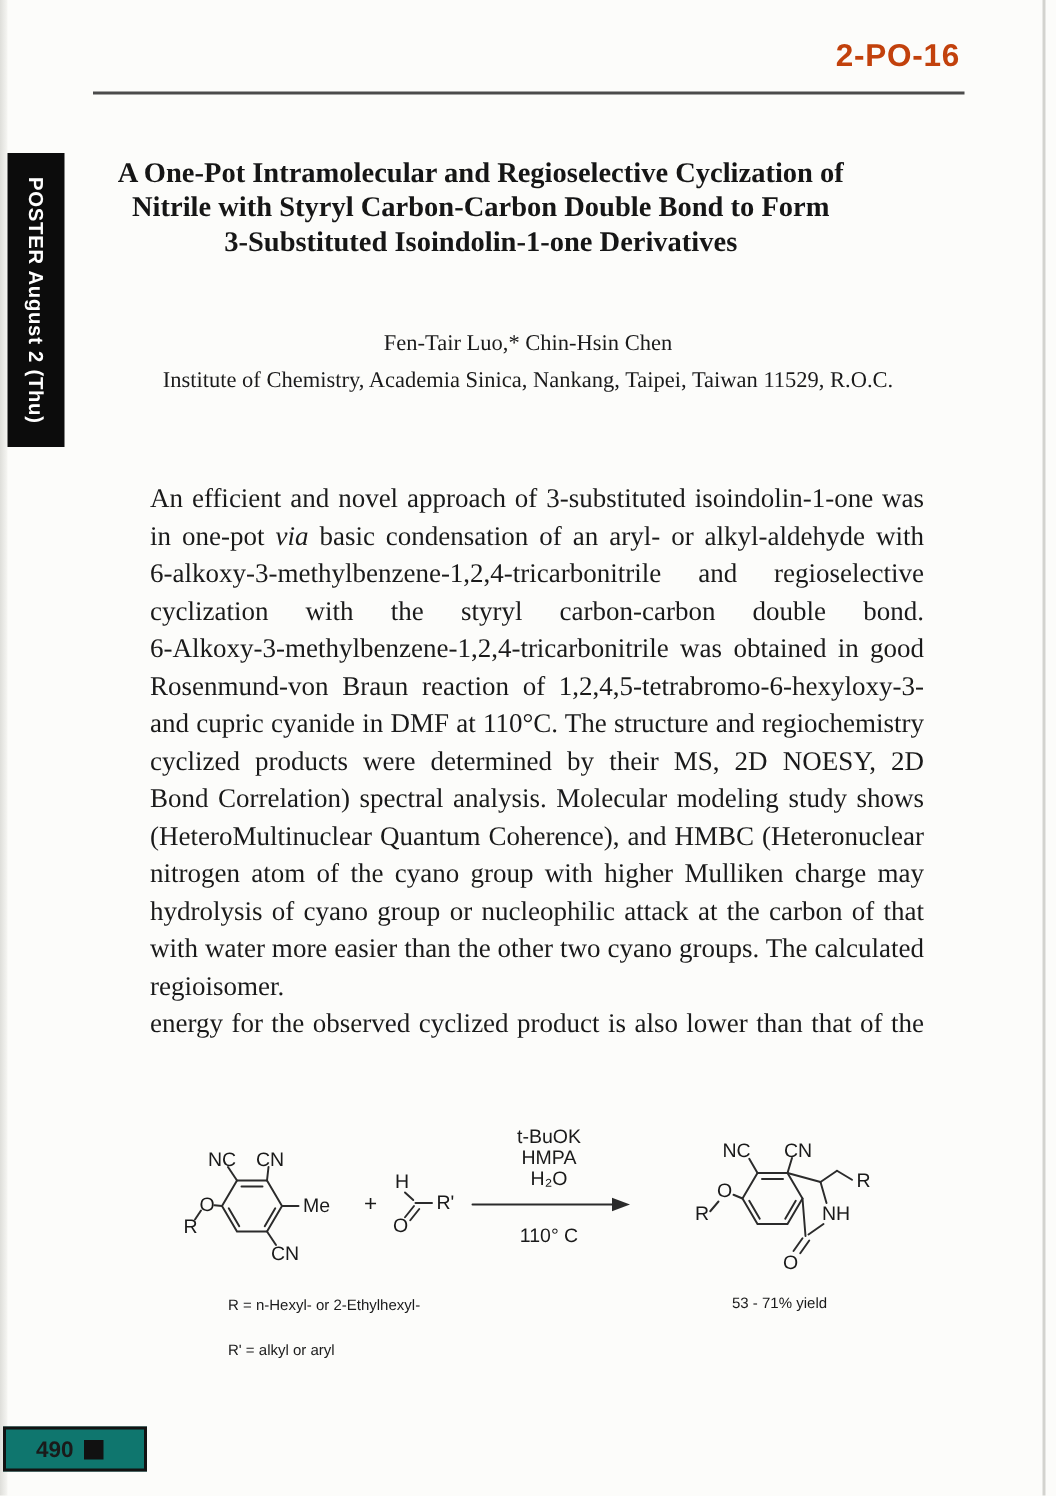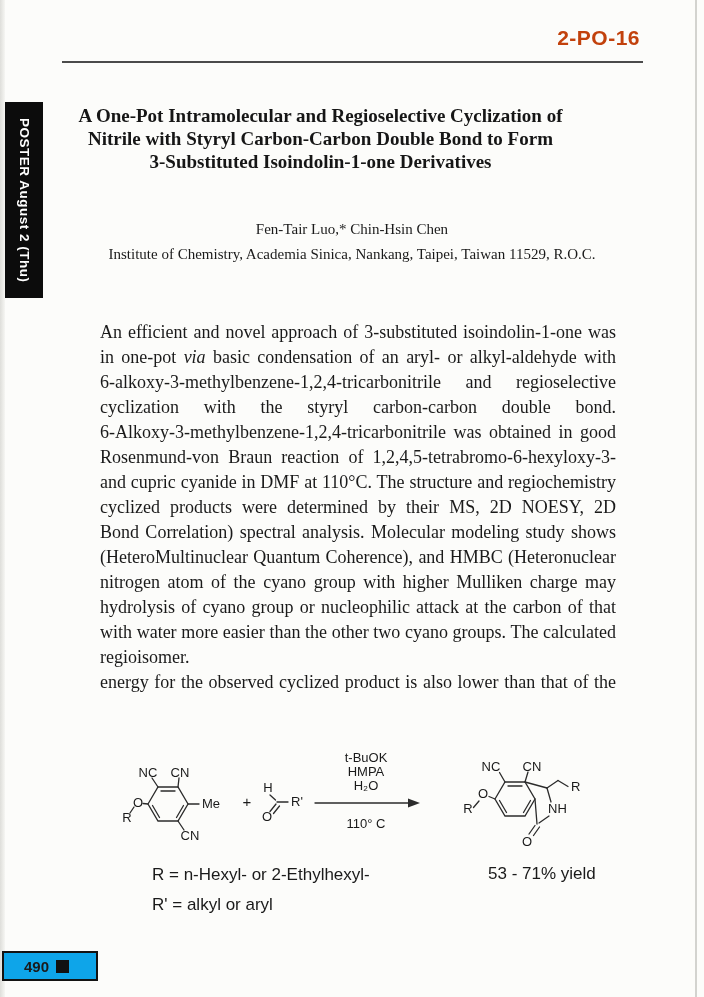--- a/index.html
+++ b/index.html
@@ -32,27 +32,27 @@
     text-justify:inter-word;overflow:hidden;}
   .abs-line.last{text-align-last:left;}
 
   .scheme-svg{position:absolute;left:100px;top:740px;width:480px;height:190px;}
   .scheme-svg .bond{stroke:#2b2b2b;stroke-width:1.3;fill:none;stroke-linecap:round;}
   .scheme-svg text{font-family:"Liberation Sans",sans-serif;font-size:13px;fill:#1a1a1a;}
   .scheme-svg .plus{font-size:15px;}
   .scheme-svg .cond{font-size:13px;}
   .scheme-svg .head{fill:#2b2b2b;stroke:none;}
 
-  .scheme-note{position:absolute;font-family:"Liberation Sans",sans-serif;font-size:17px;color:#1a1a1a;}
+  .scheme-note{position:absolute;font-family:"Liberation Sans",sans-serif;font-size:10px;color:#1a1a1a;}
   .r-def{left:152px;top:865px;}
   .rp-def{left:152px;top:895px;}
   .yield{left:488px;top:864px;}
 
   .page-box{position:absolute;left:2px;top:951px;width:72px;height:26px;
-    border:2px solid #131313;background:#0ea5e9;display:flex;align-items:center;
+    border:2px solid #131313;background:#0f766e;display:flex;align-items:center;
     padding-left:20px;box-sizing:content-box;}
   .page-box .num{font-family:"Liberation Sans",sans-serif;font-weight:bold;font-size:15px;}
   .page-box .sq{width:13px;height:13px;background:#111;margin-left:7px;}
 </style>
 </head>
 <body>
 
 <div class="scan-edge-left"></div>
 <div class="scan-edge-right"></div>
 

